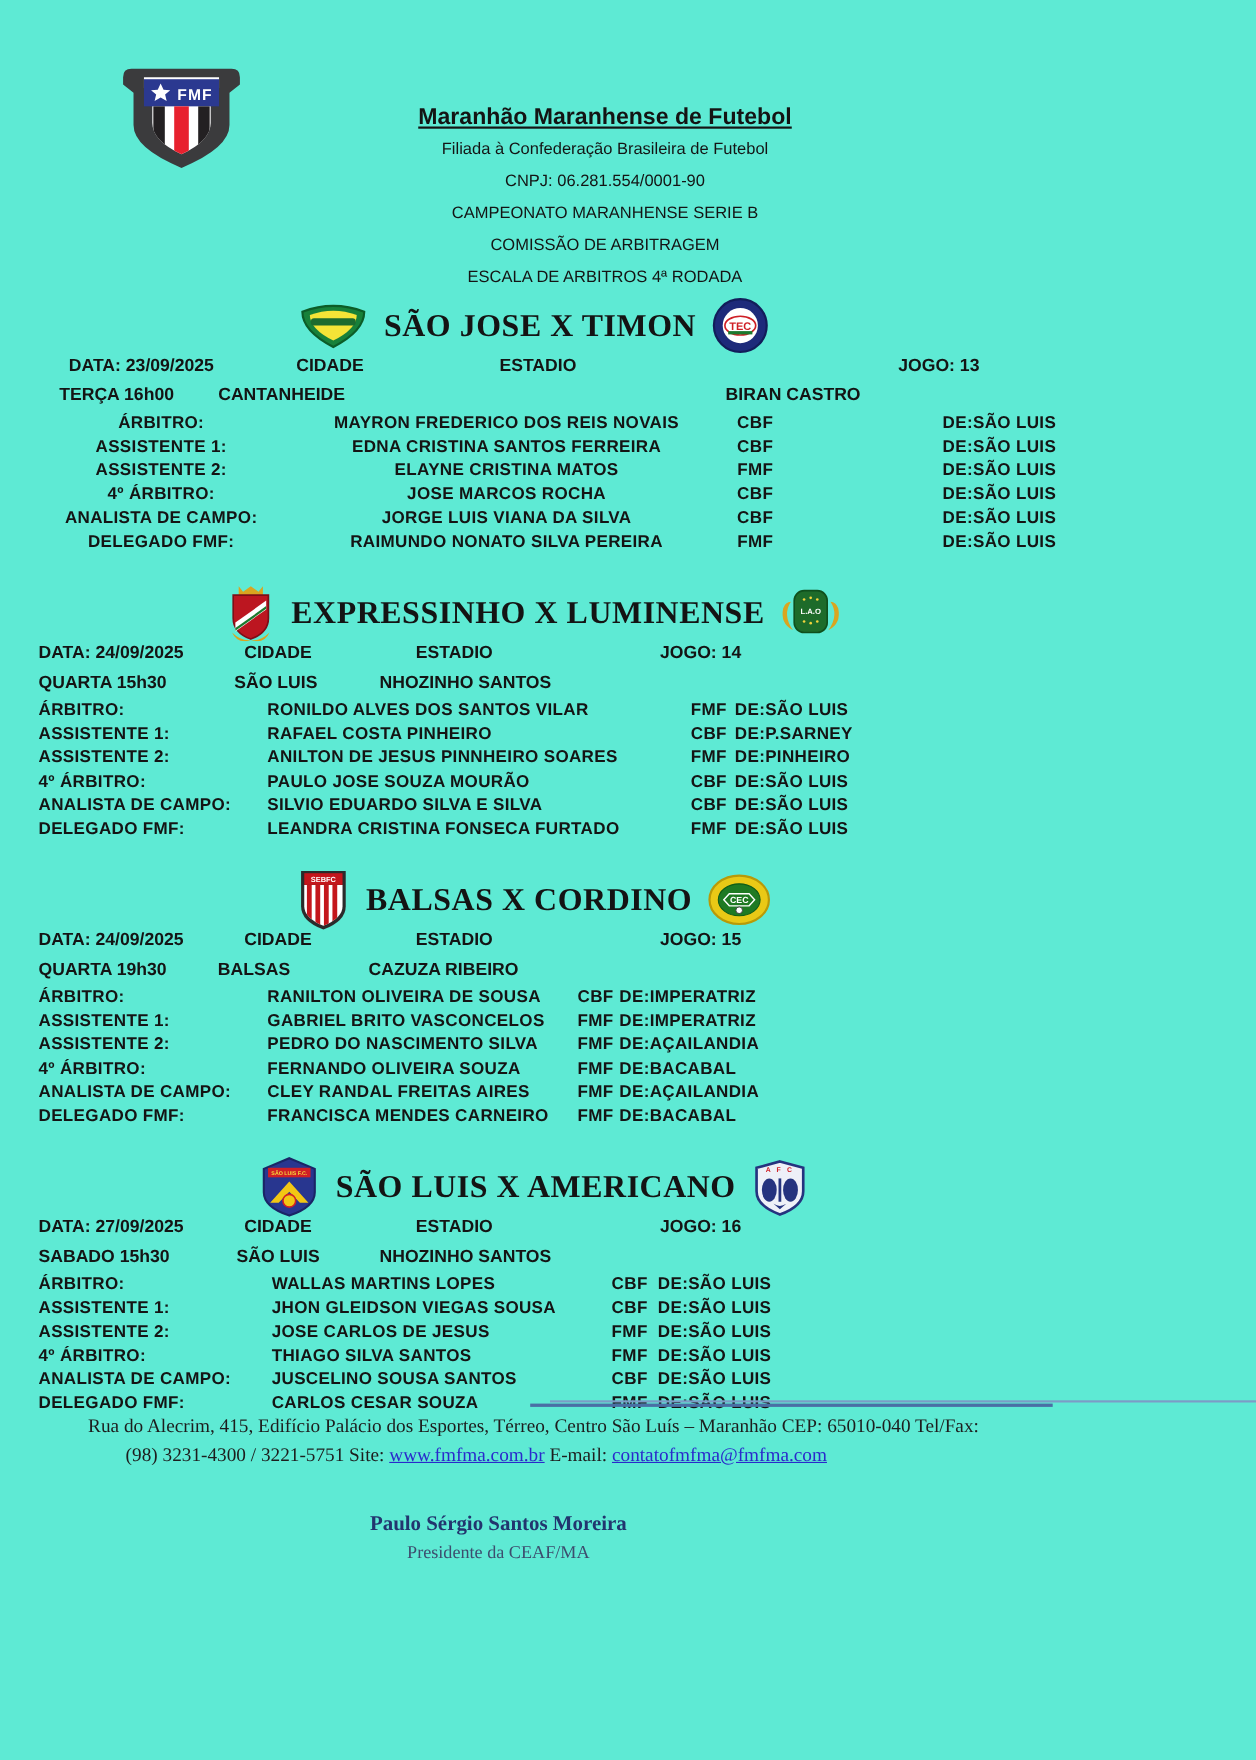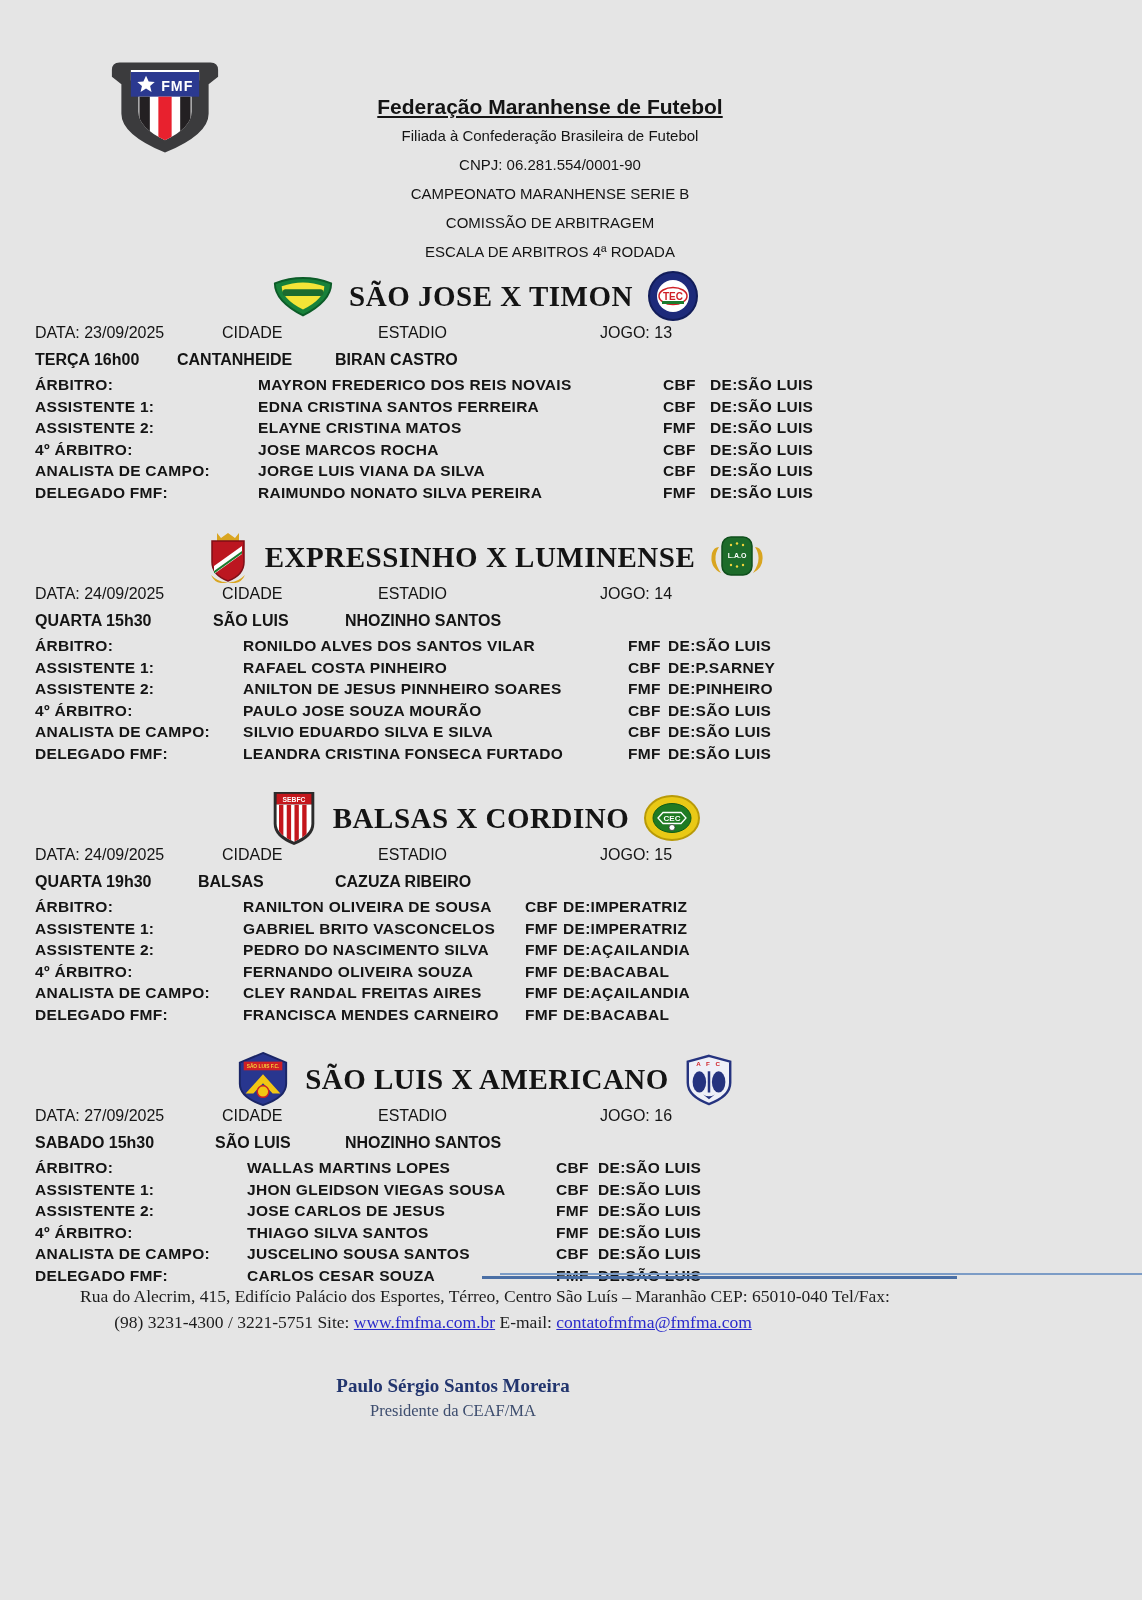--- a/index.html
+++ b/index.html
@@ -1,37 +1,37 @@
 <!DOCTYPE html>
 <html><head>
 <meta charset="utf-8">
 <style>
   html,body{margin:0;padding:0;background:#ffffff;}
   .page{
     position:relative;
     width:1142px;height:1600px;
-    background:#e5e5e5;
+    background:#5eead4;
     font-family:"Liberation Sans", sans-serif;
     color:#141414;
     overflow:hidden;
     box-sizing:border-box;
     padding:92px 35px 0 35px;
   }
   
   .fmf-logo{position:absolute;left:110px;top:58px;width:110px;height:102px;}
   .header-text{width:1030px;text-align:center;line-height:29px;}
   .org-title{font-size:21px;font-weight:bold;text-decoration:underline;}
   .hline{font-size:15px;}
   
   .match{margin-top:30px;}
-  .match.first{margin-top:6px;}
+  .match.first{margin-top:6px;text-align:center;}
   .title-row{width:900px;height:48px;display:flex;align-items:center;justify-content:center;gap:14px;overflow:visible;}
   .match-title{font-family:"Liberation Serif", serif;font-weight:bold;font-size:29px;letter-spacing:.5px;white-space:nowrap;}
   .badge{flex:0 0 auto;display:block;}
-  .meta-row{margin-top:4px;display:grid;grid-template-columns:187px 156px 222px auto;font-weight:normal;font-size:16px;}
+  .meta-row{margin-top:4px;display:grid;grid-template-columns:187px 156px 222px auto;font-weight:bold;font-size:16px;}
   .venue-row{margin-top:9px;display:grid;font-weight:bold;font-size:16px;grid-template-columns:var(--v1) var(--v2) auto;}
   .officials{margin-top:5px;}
   .orow{display:grid;grid-template-columns:var(--lw) var(--nw) var(--ow) auto;font-weight:bold;font-size:15.5px;line-height:21.5px;letter-spacing:.3px;position:relative;}
   .s1{--lw:223px;--nw:405px;--ow:47px;--v1:142px;--v2:158px;}
   .s2{--lw:208px;--nw:385px;--ow:40px;--v1:178px;--v2:132px;}
   .s3{--lw:208px;--nw:282px;--ow:38px;--v1:163px;--v2:137px;}
   .s4{--lw:212px;--nw:309px;--ow:42px;--v1:180px;--v2:130px;}
   .strike-line{position:absolute;left:447px;top:8px;width:660px;height:6px;pointer-events:none;}
   .strike-line .l1{position:absolute;top:0;left:18px;width:642px;height:2px;background:#7c9cc6;}
   .strike-line .l2{position:absolute;top:3px;left:0;width:475px;height:3px;background:#4a6fa5;}
@@ -60,21 +60,21 @@
     <path d="M38 16 l2.8 6 6.4 .5 -4.9 4.2 1.5 6.3 -5.8 -3.5 -5.8 3.5 1.5 -6.3 -4.9 -4.2 6.4 -.5 z" fill="#ffffff"></path>
     <text x="54" y="32" font-size="15" font-weight="bold" fill="#ffffff" letter-spacing="1">FMF</text>
     <g clip-path="url(#fmfclip)">
       <rect x="31" y="38" width="11" height="50" fill="#232022"></rect>
       <rect x="74" y="38" width="11" height="50" fill="#232022"></rect>
       <rect x="51" y="38" width="14" height="50" fill="#e8212e"></rect>
     </g>
   </svg>
 
   <div class="header-text">
-    <div class="org-title">Federação Maranhense de Futebol</div>
+    <div class="org-title">Maranhão Maranhense de Futebol</div>
     <div class="hline">Filiada à Confederação Brasileira de Futebol</div>
     <div class="hline">CNPJ: 06.281.554/0001-90</div>
     <div class="hline">CAMPEONATO MARANHENSE SERIE B</div>
     <div class="hline">COMISSÃO DE ARBITRAGEM</div>
     <div class="hline">ESCALA DE ARBITROS 4ª RODADA</div>
   </div>
 
   <div class="match first s1">
     <div class="title-row">
       <svg class="badge" width="64" height="44" viewBox="0 0 66 44">

